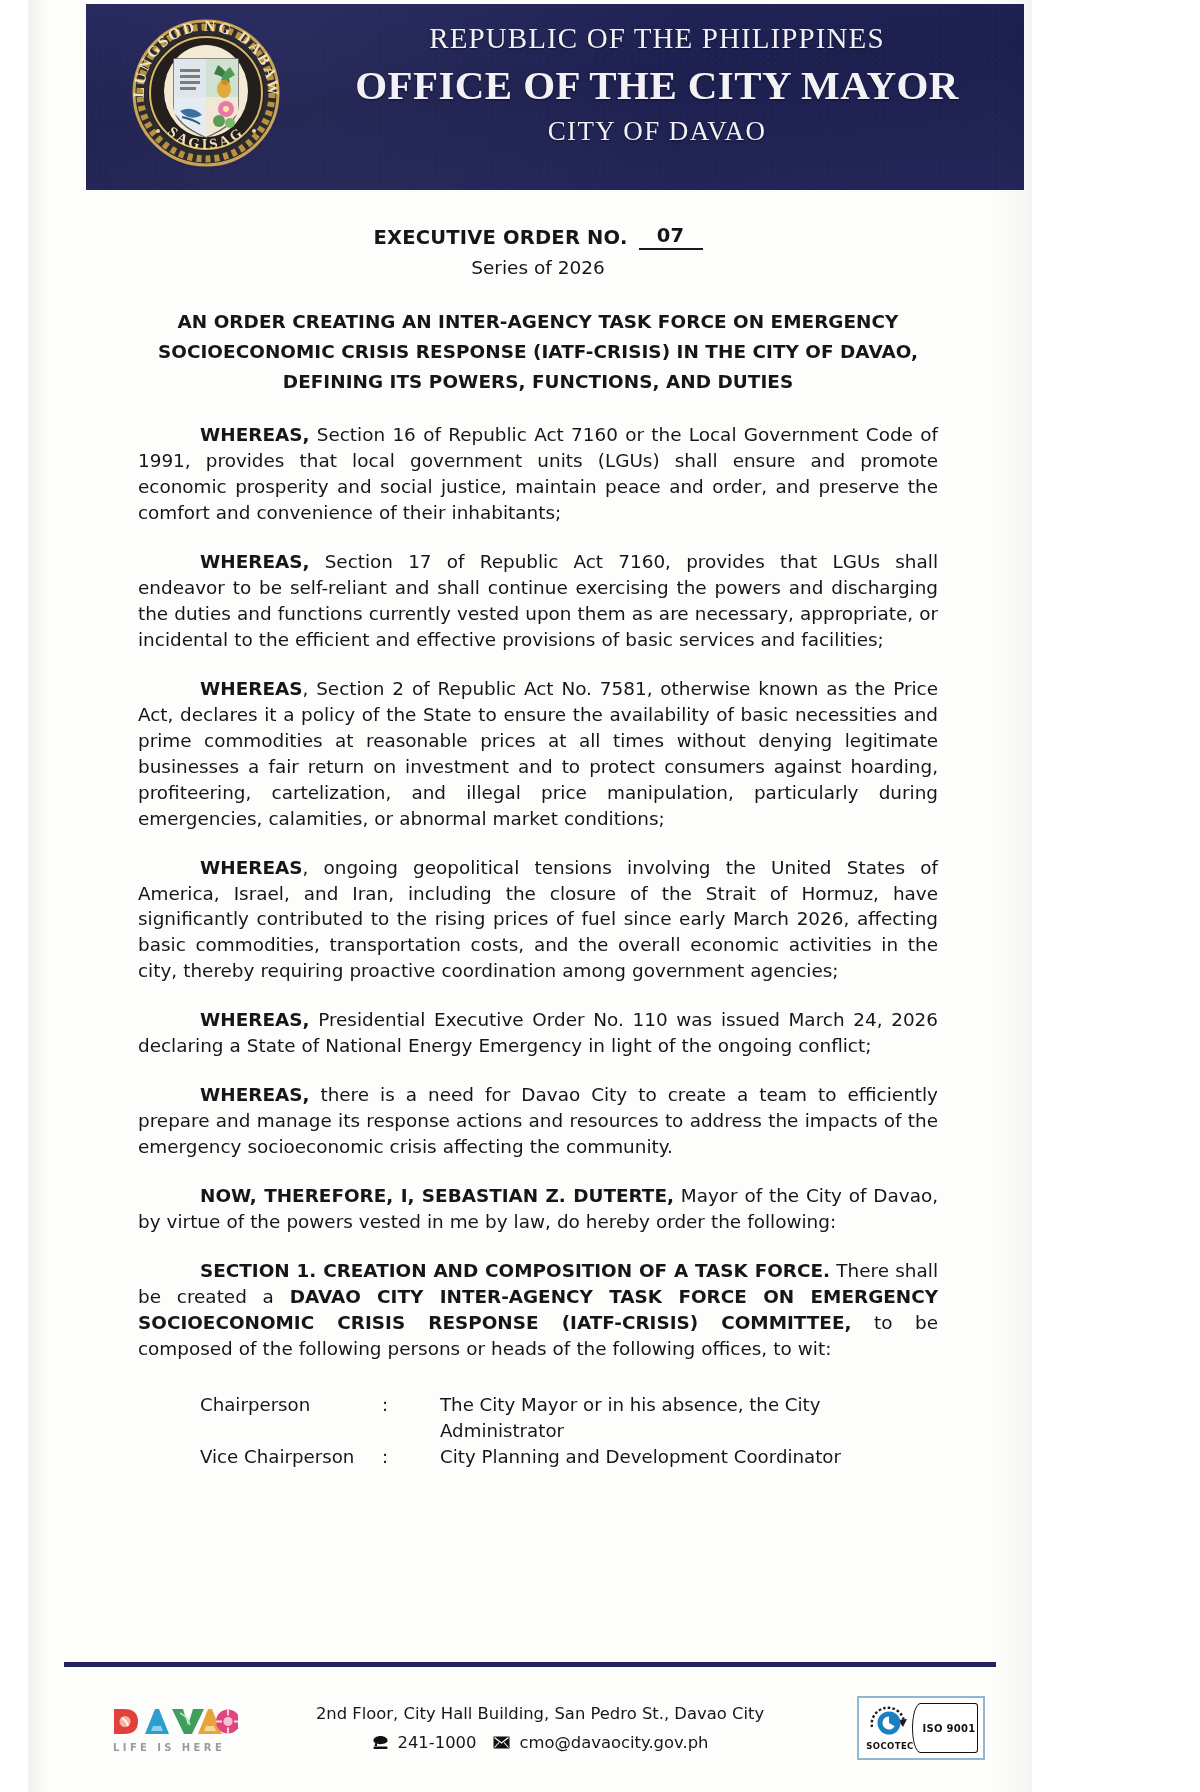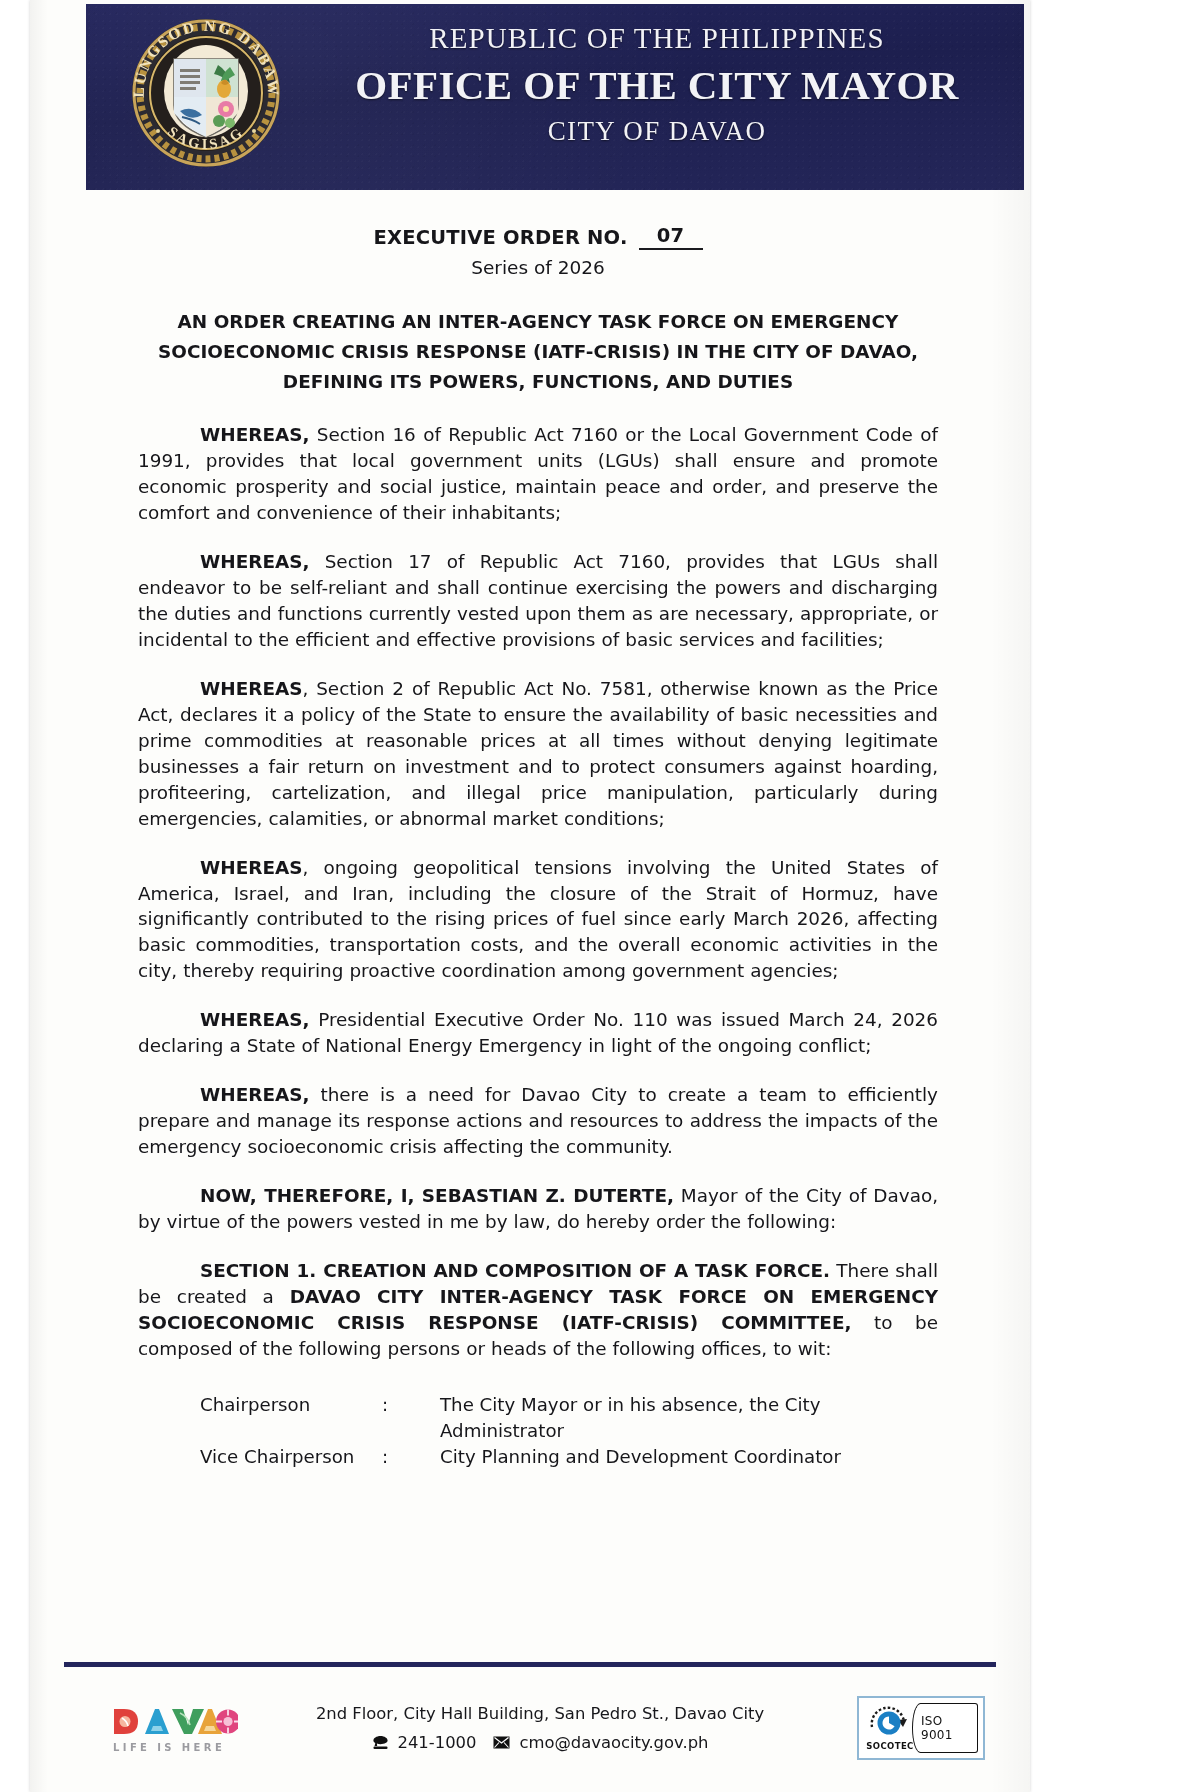--- a/index.html
+++ b/index.html
@@ -260,22 +260,22 @@
     content:"";
     position:absolute;
     left:-9px; top:-1.5px;
     width:16px; height:48px;
     border:1.5px solid #111;
     border-right:none;
     border-radius: 50% 0 0 50%;
     background:#fff;
   }
   .soc-iso {
-    font-size: 12px;
-    font-weight: 400;
+    font-size: 10px;
+    font-weight: 700;
     letter-spacing: .3px;
     color: #111;
     position: relative;
     z-index: 2;
   }
 </style>
 </head>
 <body>
 
 <div class="page">

